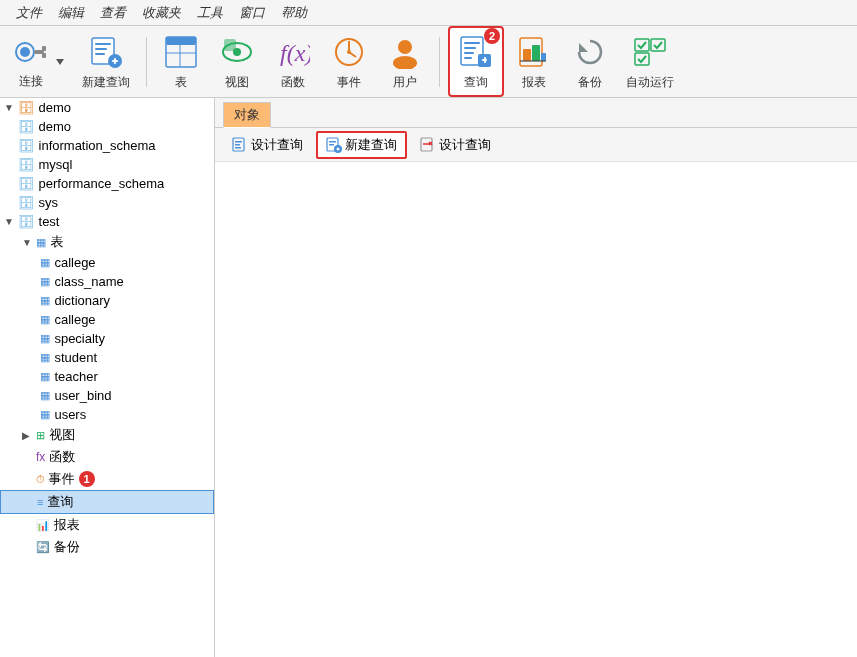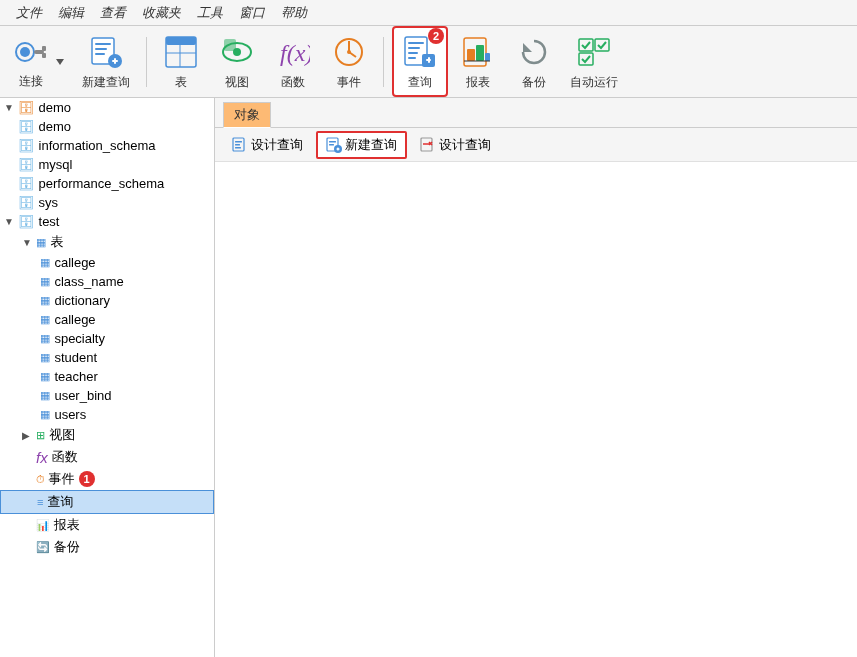--- a/index.html
+++ b/index.html
@@ -271,20 +271,29 @@
       <svg width="34" height="34" viewBox="0 0 34 34">
         <circle cx="17" cy="17" r="13" fill="none" stroke="#e67e22" stroke-width="2"></circle>
         <line x1="17" y1="6" x2="17" y2="17" stroke="#e67e22" stroke-width="2"></line>
         <line x1="17" y1="17" x2="24" y2="22" stroke="#e67e22" stroke-width="2"></line>
         <circle cx="17" cy="17" r="2" fill="#e67e22"></circle>
       </svg>
     </div>
     <span class="label">事件</span>
   </div>
 
+  <div class="toolbar-group">
+    <div class="icon-area">
+      <svg width="34" height="34" viewBox="0 0 34 34">
+        <circle cx="17" cy="12" r="7" fill="#e67e22"></circle>
+        <ellipse cx="17" cy="28" rx="12" ry="7" fill="#e67e22"></ellipse>
+      </svg>
+    </div>
+    <span class="label">用户</span>
+  </div>
 
   <div class="toolbar-sep"></div>
 
   <div class="toolbar-group active" style="position:relative;">
     <div class="icon-area" style="position:relative;">
       <svg width="36" height="36" viewBox="0 0 36 36">
         <rect x="3" y="3" width="22" height="28" rx="2" fill="#fff" stroke="#4a90d9" stroke-width="1.5"></rect>
         <rect x="6" y="8" width="16" height="2" rx="1" fill="#4a90d9"></rect>
         <rect x="6" y="13" width="12" height="2" rx="1" fill="#4a90d9"></rect>
         <rect x="6" y="18" width="10" height="2" rx="1" fill="#4a90d9"></rect>
@@ -417,21 +426,21 @@
     </div>
 
     <div class="tree-node" style="padding-left:22px;">
       <span class="tree-arrow">▶</span>
       <span class="tree-icon" style="font-size:11px;color:#27ae60;">⊞</span>
       <span>视图</span>
     </div>
 
     <div class="tree-node" style="padding-left:22px;">
       <span class="tree-arrow"> </span>
-      <span class="tree-icon" style="font-size:15px;color:#8e44ad;font-style:italic;">fx</span>
+      <span class="tree-icon" style="font-size:12px;color:#8e44ad;">fx</span>
       <span>函数</span>
     </div>
 
     <div class="tree-node" style="padding-left:22px;position:relative;">
       <span class="tree-arrow"> </span>
       <span class="tree-icon" style="font-size:11px;color:#e67e22;">⏱</span>
       <span>事件</span>
       <span class="badge badge-red" style="position:relative;top:auto;right:auto;margin-left:4px;display:inline-flex;">1</span>
     </div>
 

